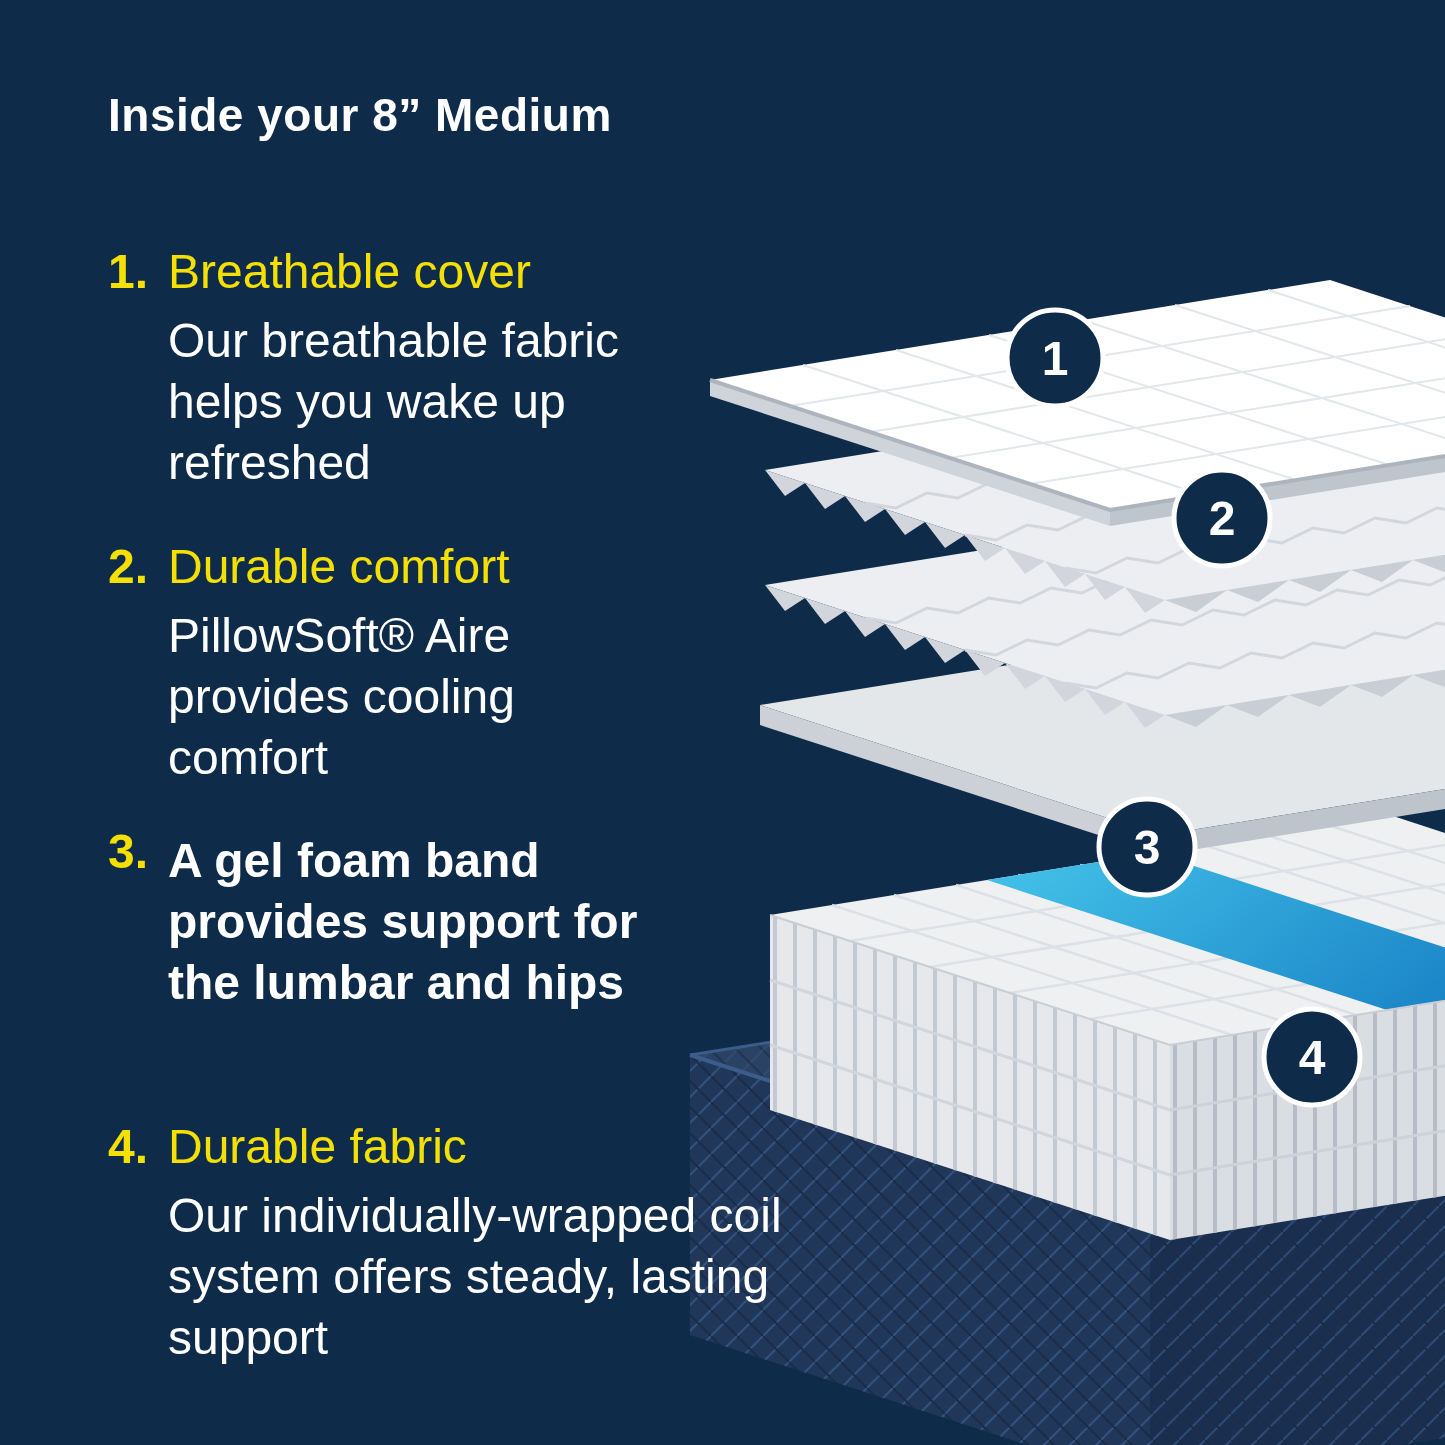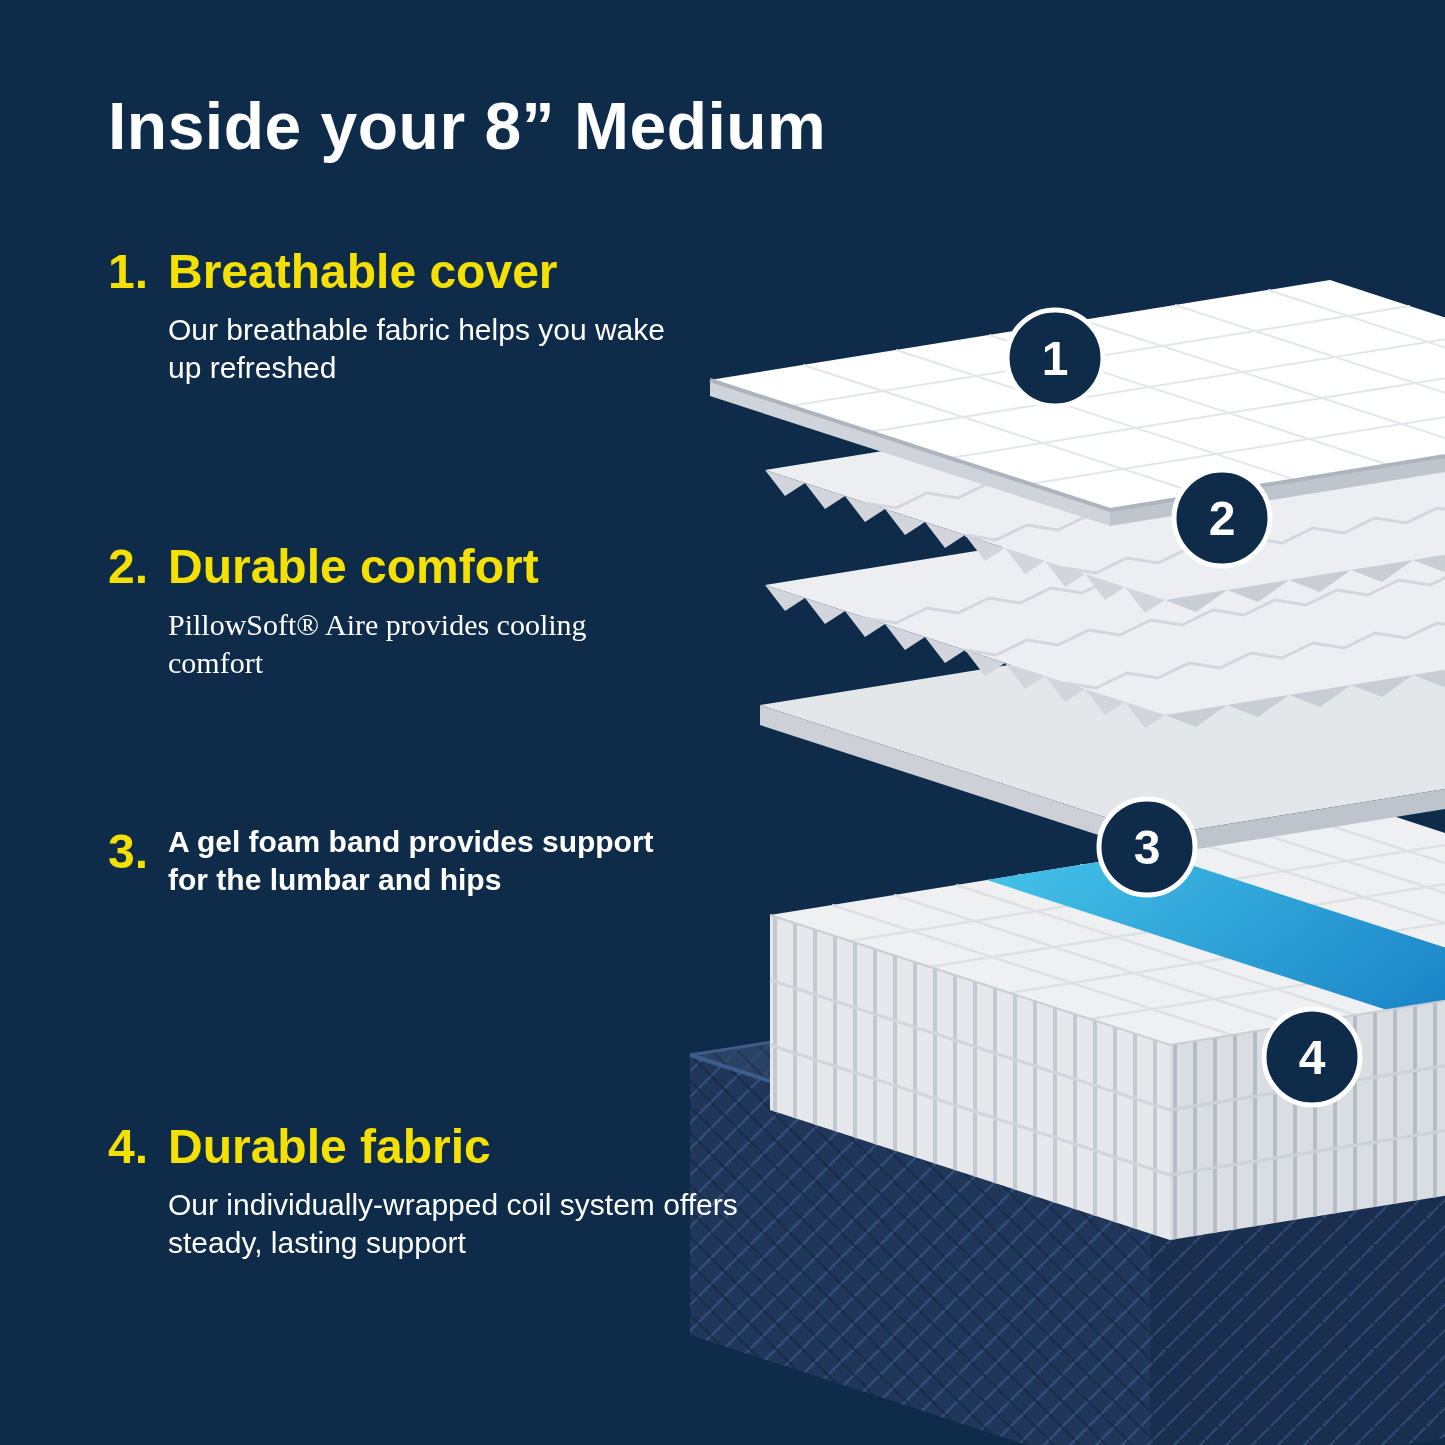--- a/index.html
+++ b/index.html
@@ -6,41 +6,41 @@
   .canvas{
     position:relative;
     width:1445px;height:1445px;
     background:#0e2b49;
     overflow:hidden;
     font-family:"Liberation Sans", sans-serif;
   }
   .title{
     position:absolute;left:108px;top:88px;
     margin:0;
-    font-size:66px;font-weight:700;color:#ffffff;
+    font-size:46px;font-weight:700;color:#ffffff;
     letter-spacing:0.5px;
   }
   .illustration-wrap{
     position:absolute;left:685px;top:270px;
     width:760px;height:1175px;overflow:hidden;
   }
   .item{position:absolute;left:108px;display:flex;z-index:2;}
   .item .num{
     flex:none;width:60px;
     color:#f5e003;font-weight:700;font-size:48px;line-height:1.2;
   }
   .item .heading{
-    color:#f5e003;font-weight:700;font-size:48px;line-height:1.2;
+    color:#f5e003;font-weight:400;font-size:48px;line-height:1.2;
     margin-bottom:10px;
   }
   .item .body{
-    color:#ffffff;font-size:30px;line-height:1.27;font-weight:400;
+    color:#ffffff;font-size:48px;line-height:1.27;font-weight:400;margin-top:8px;
   }
   #item-1{top:243px;} #item-1 .body{width:530px;}
-  #item-2{top:538px;} #item-2 .body{width:440px;font-family:Liberation Serif, serif;}
+  #item-2{top:538px;} #item-2 .body{width:440px;}
   #item-3{top:823px;} #item-3 .body{width:510px;font-weight:bold;}
   #item-4{top:1118px;} #item-4 .body{width:660px;}
 </style>
 </head>
 <body>
 
 <div class="canvas">
 
   <div class="illustration-wrap">
     <svg width="760" height="1175" viewBox="0 0 760 1175">

